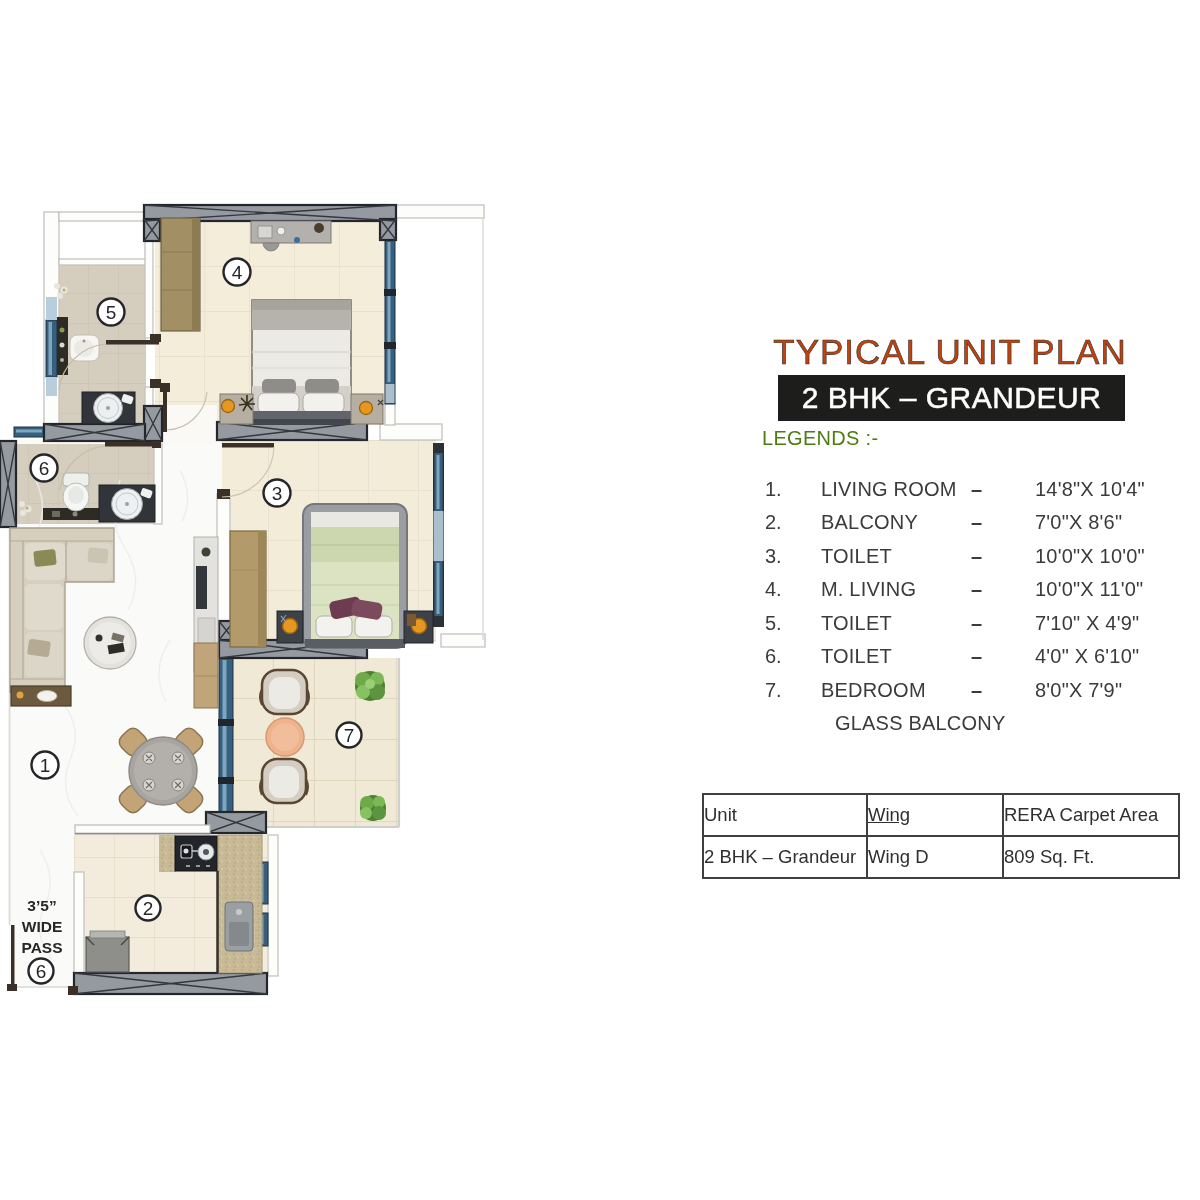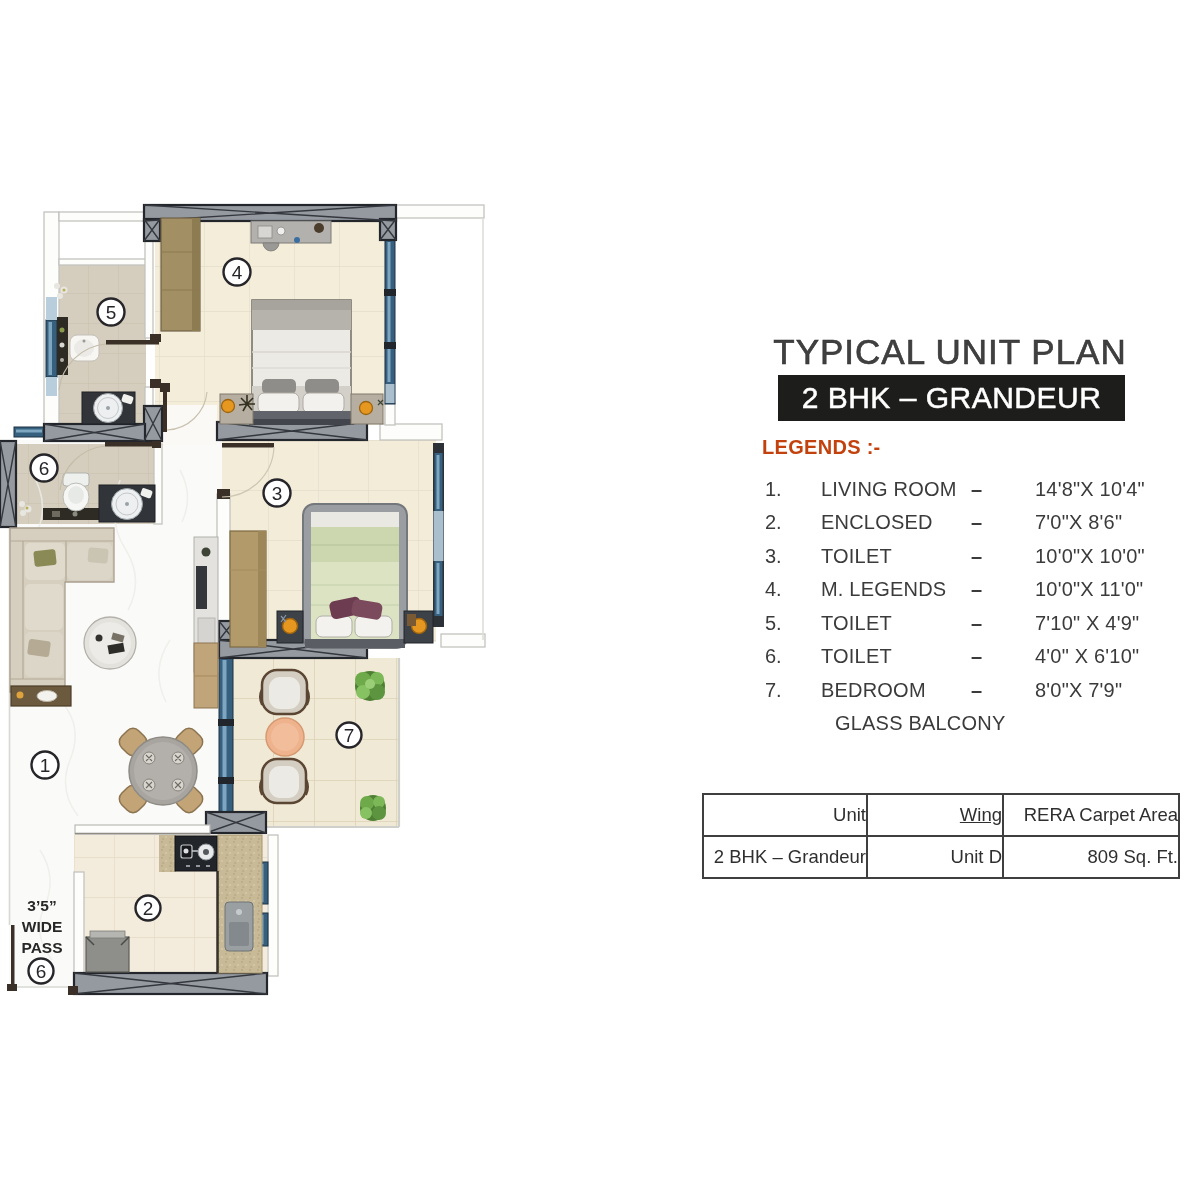--- a/index.html
+++ b/index.html
@@ -1,28 +1,28 @@
 <!DOCTYPE html>
 <html><head>
 <meta charset="utf-8">
 <style>
   html,body{margin:0;padding:0;background:#ffffff;width:1200px;height:1200px;overflow:hidden;}
   body{font-family:"Liberation Sans", sans-serif;position:relative;}
   #plan{position:absolute;left:0;top:0;}
-  .title{position:absolute;left:700px;top:332px;width:500px;text-align:center;font-size:35px;color:#404040;letter-spacing:1px;font-weight:400;white-space:nowrap;-webkit-text-stroke:0.6px #303030;}
+  .title{position:absolute;left:700px;top:332px;width:500px;text-align:center;font-size:35px;color:#c2410c;letter-spacing:1px;font-weight:400;white-space:nowrap;-webkit-text-stroke:0.6px #303030;}
   .blackbox{position:absolute;left:778px;top:375px;width:347px;height:46px;background:#1d1d1b;color:#ffffff;display:flex;align-items:center;justify-content:center;font-size:30px;letter-spacing:0.5px;font-weight:400;white-space:nowrap;-webkit-text-stroke:0.5px #ffffff;}
-  .legends{position:absolute;left:762px;top:436px;font-size:20px;color:#c2410c;letter-spacing:0.3px;font-weight:bold;}
+  .legends{position:absolute;left:762px;top:427px;font-size:20px;color:#4d7c0f;letter-spacing:0.3px;}
   .lgrow{position:absolute;left:0;top:0;width:1200px;height:24px;font-size:20px;color:#3b3b3b;line-height:24px;}
   .lgrow span{position:absolute;white-space:nowrap;}
   .lnum{left:765px;}
   .lname{left:821px;letter-spacing:0.2px;}
   .ldash{left:971px;font-weight:700;}
   .lsize{left:1035px;letter-spacing:0.2px;}
   table.t{position:absolute;left:702px;top:793px;border-collapse:collapse;table-layout:fixed;font-size:18.5px;color:#2f2f2f;}
-  table.t td{border:2px solid #3f3f3f;text-align:right;height:40px;padding:0;white-space:nowrap;}
+  table.t td{border:2px solid #3f3f3f;text-align:left;height:40px;padding:0;white-space:nowrap;}
 </style>
 </head>
 <body>
 <svg id="plan" width="1200" height="1200" viewBox="0 0 1200 1200">
 <defs>
 <pattern id="tA" width="45" height="45" patternUnits="userSpaceOnUse" x="160" y="222">
   <rect width="45" height="45" fill="#f4edda"></rect>
   <path d="M45,0 V45 M0,45 H45" stroke="#e5decb" stroke-width="1.3" fill="none"></path>
 </pattern>
 <pattern id="tB" width="50" height="50" patternUnits="userSpaceOnUse" x="219" y="441">
@@ -369,33 +369,33 @@
 <div class="blackbox">2 BHK – GRANDEUR</div>
 <div class="legends">LEGENDS :-</div>
 <div class="lgrow" style="top:477px;">
     <span class="lnum">1.</span>
     <span class="lname">LIVING ROOM</span>
     <span class="ldash">–</span>
     <span class="lsize">14'8"X 10'4"</span>
   </div>
 <div class="lgrow" style="top:510px;">
     <span class="lnum">2.</span>
-    <span class="lname">ENCLOSED</span>
+    <span class="lname">BALCONY</span>
     <span class="ldash">–</span>
     <span class="lsize">7'0"X 8'6"</span>
   </div>
 <div class="lgrow" style="top:544px;">
     <span class="lnum">3.</span>
     <span class="lname">TOILET</span>
     <span class="ldash">–</span>
     <span class="lsize">10'0"X 10'0"</span>
   </div>
 <div class="lgrow" style="top:577px;">
     <span class="lnum">4.</span>
-    <span class="lname">M. LEGENDS</span>
+    <span class="lname">M. LIVING</span>
     <span class="ldash">–</span>
     <span class="lsize">10'0"X 11'0"</span>
   </div>
 <div class="lgrow" style="top:611px;">
     <span class="lnum">5.</span>
     <span class="lname">TOILET</span>
     <span class="ldash">–</span>
     <span class="lsize">7'10" X 4'9"</span>
   </div>
 <div class="lgrow" style="top:644px;">
@@ -415,17 +415,17 @@
   </div>
 <table class="t">
  <tbody>
       <tr>
         <td style="width:162px;">Unit</td>
         <td style="width:134px;text-decoration:underline;">Wing</td>
         <td style="width:174px;">RERA Carpet Area</td>
       </tr>
  <tr>
         <td>2 BHK – Grandeur</td>
-        <td>Unit D</td>
+        <td>Wing D</td>
         <td>809 Sq. Ft.</td>
       </tr>
 </tbody>
   </table>
 
 </body></html>

